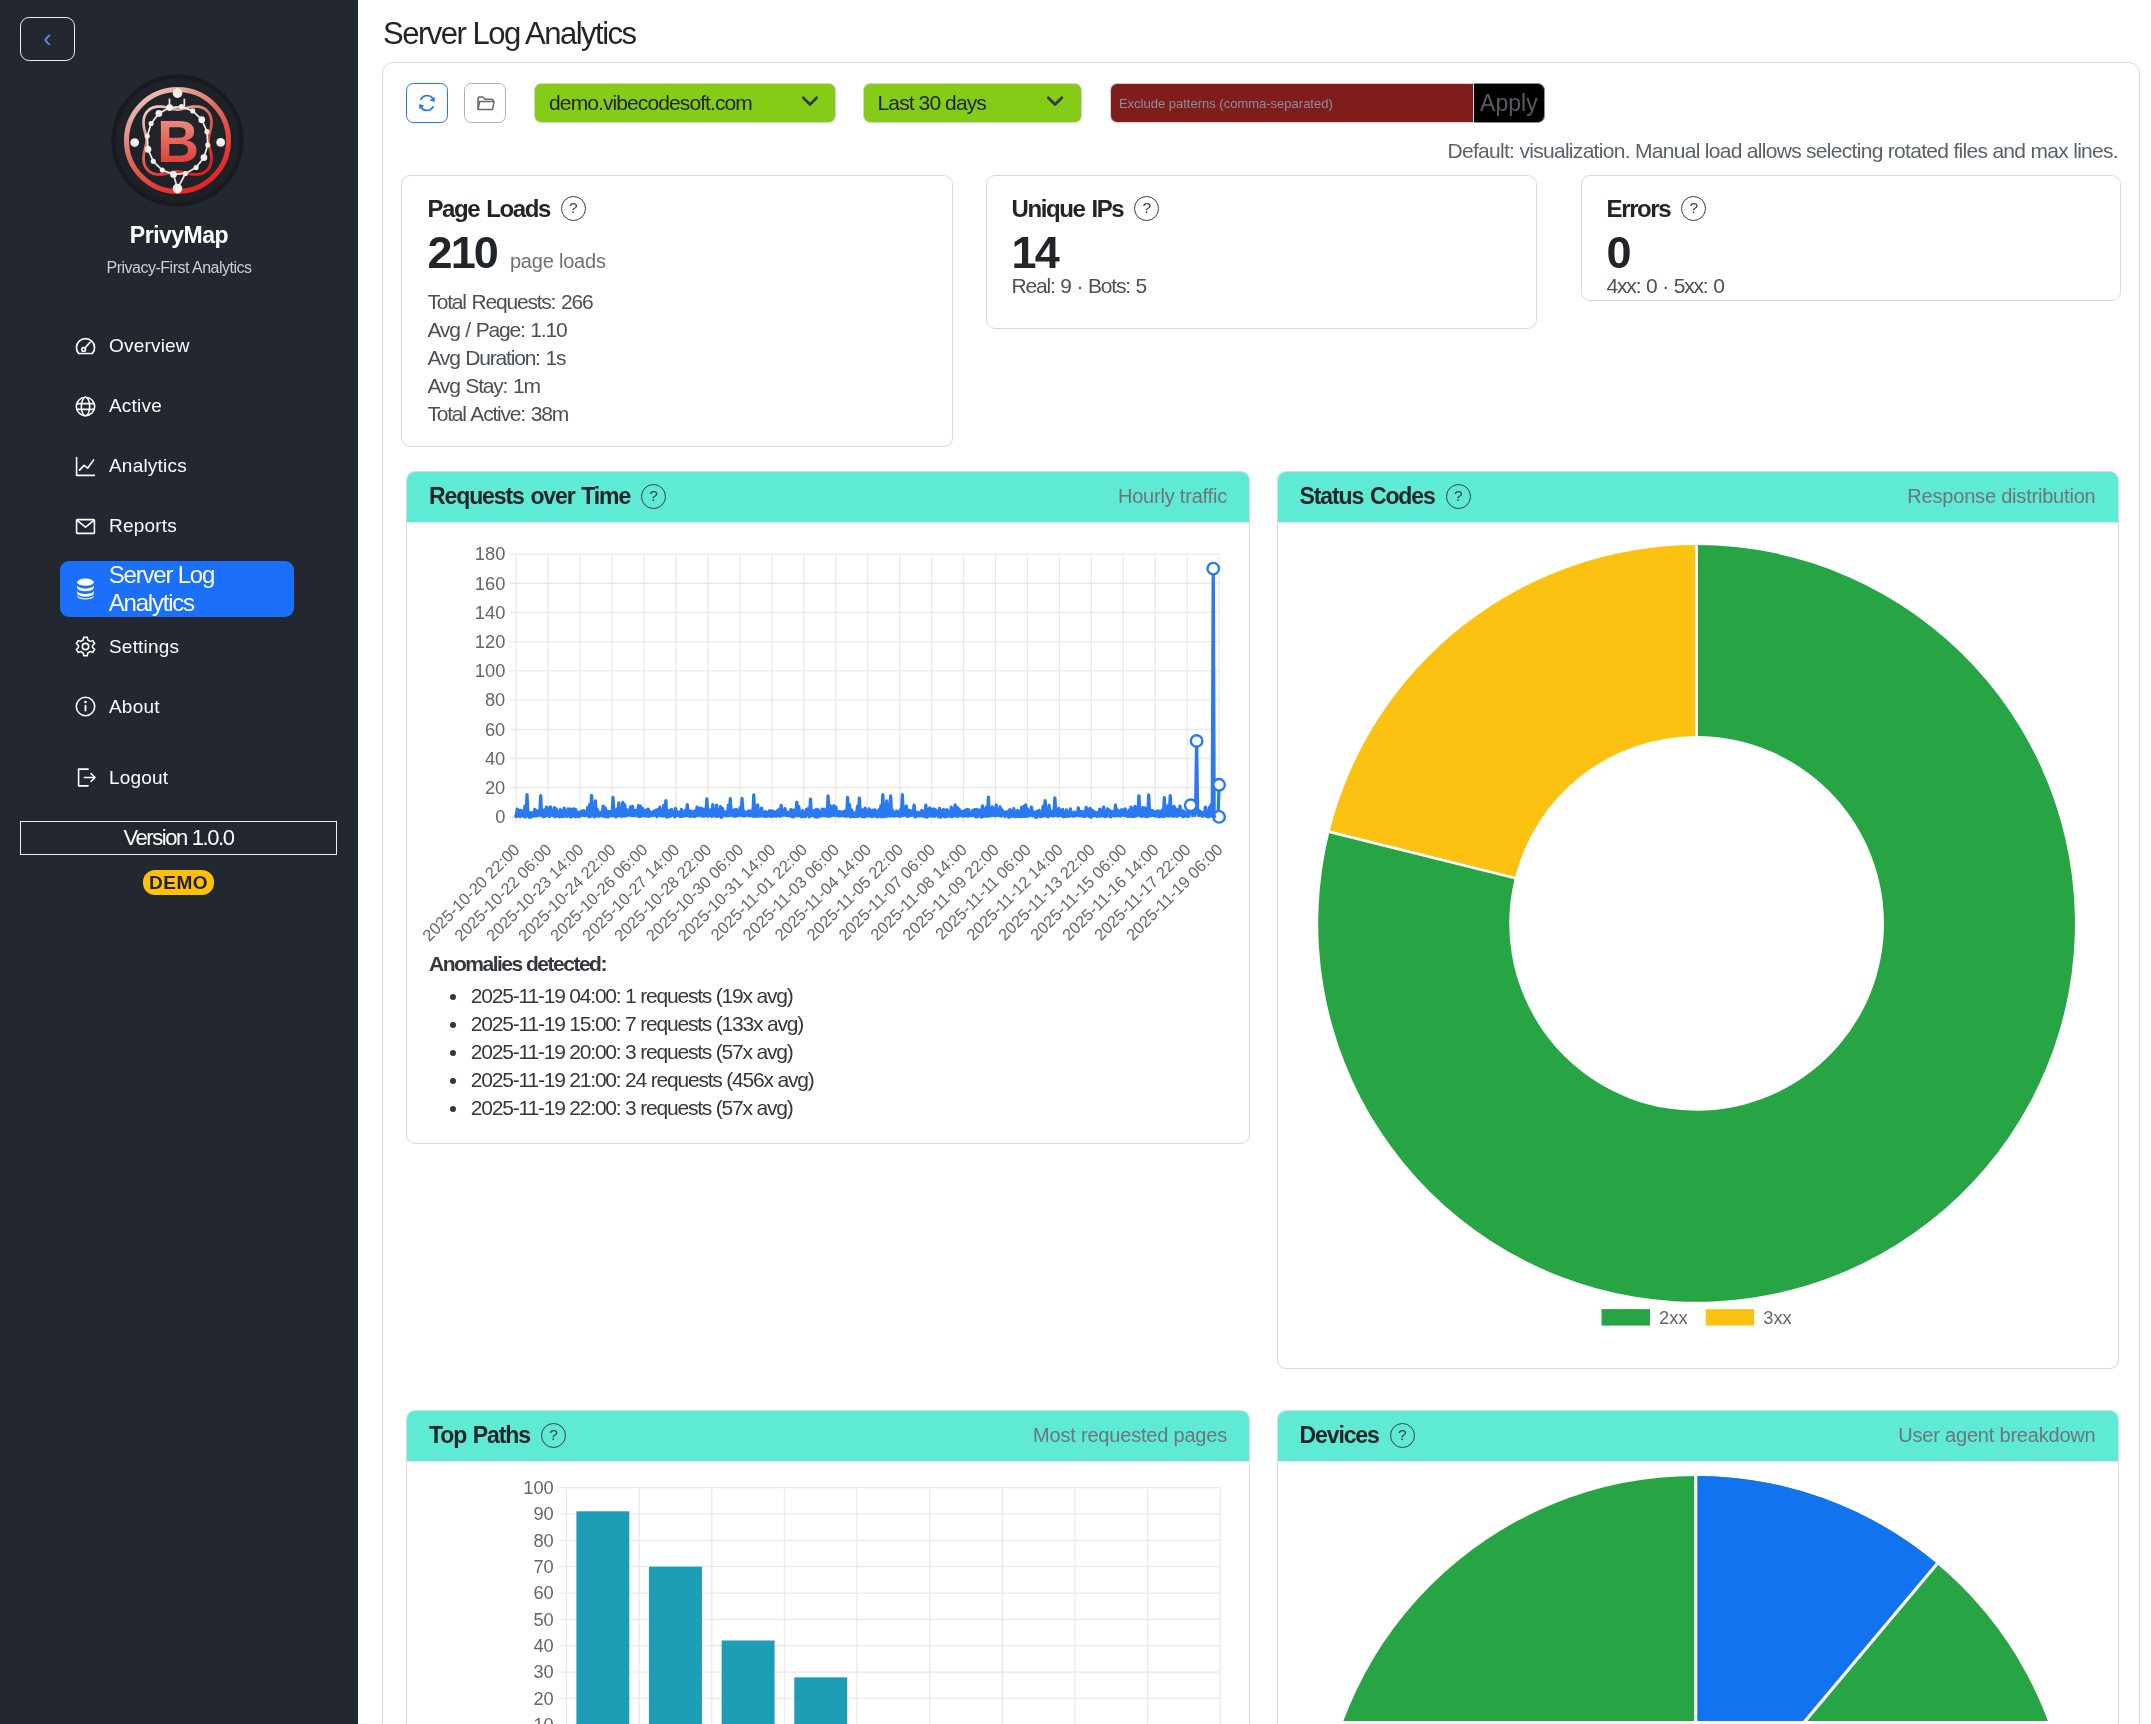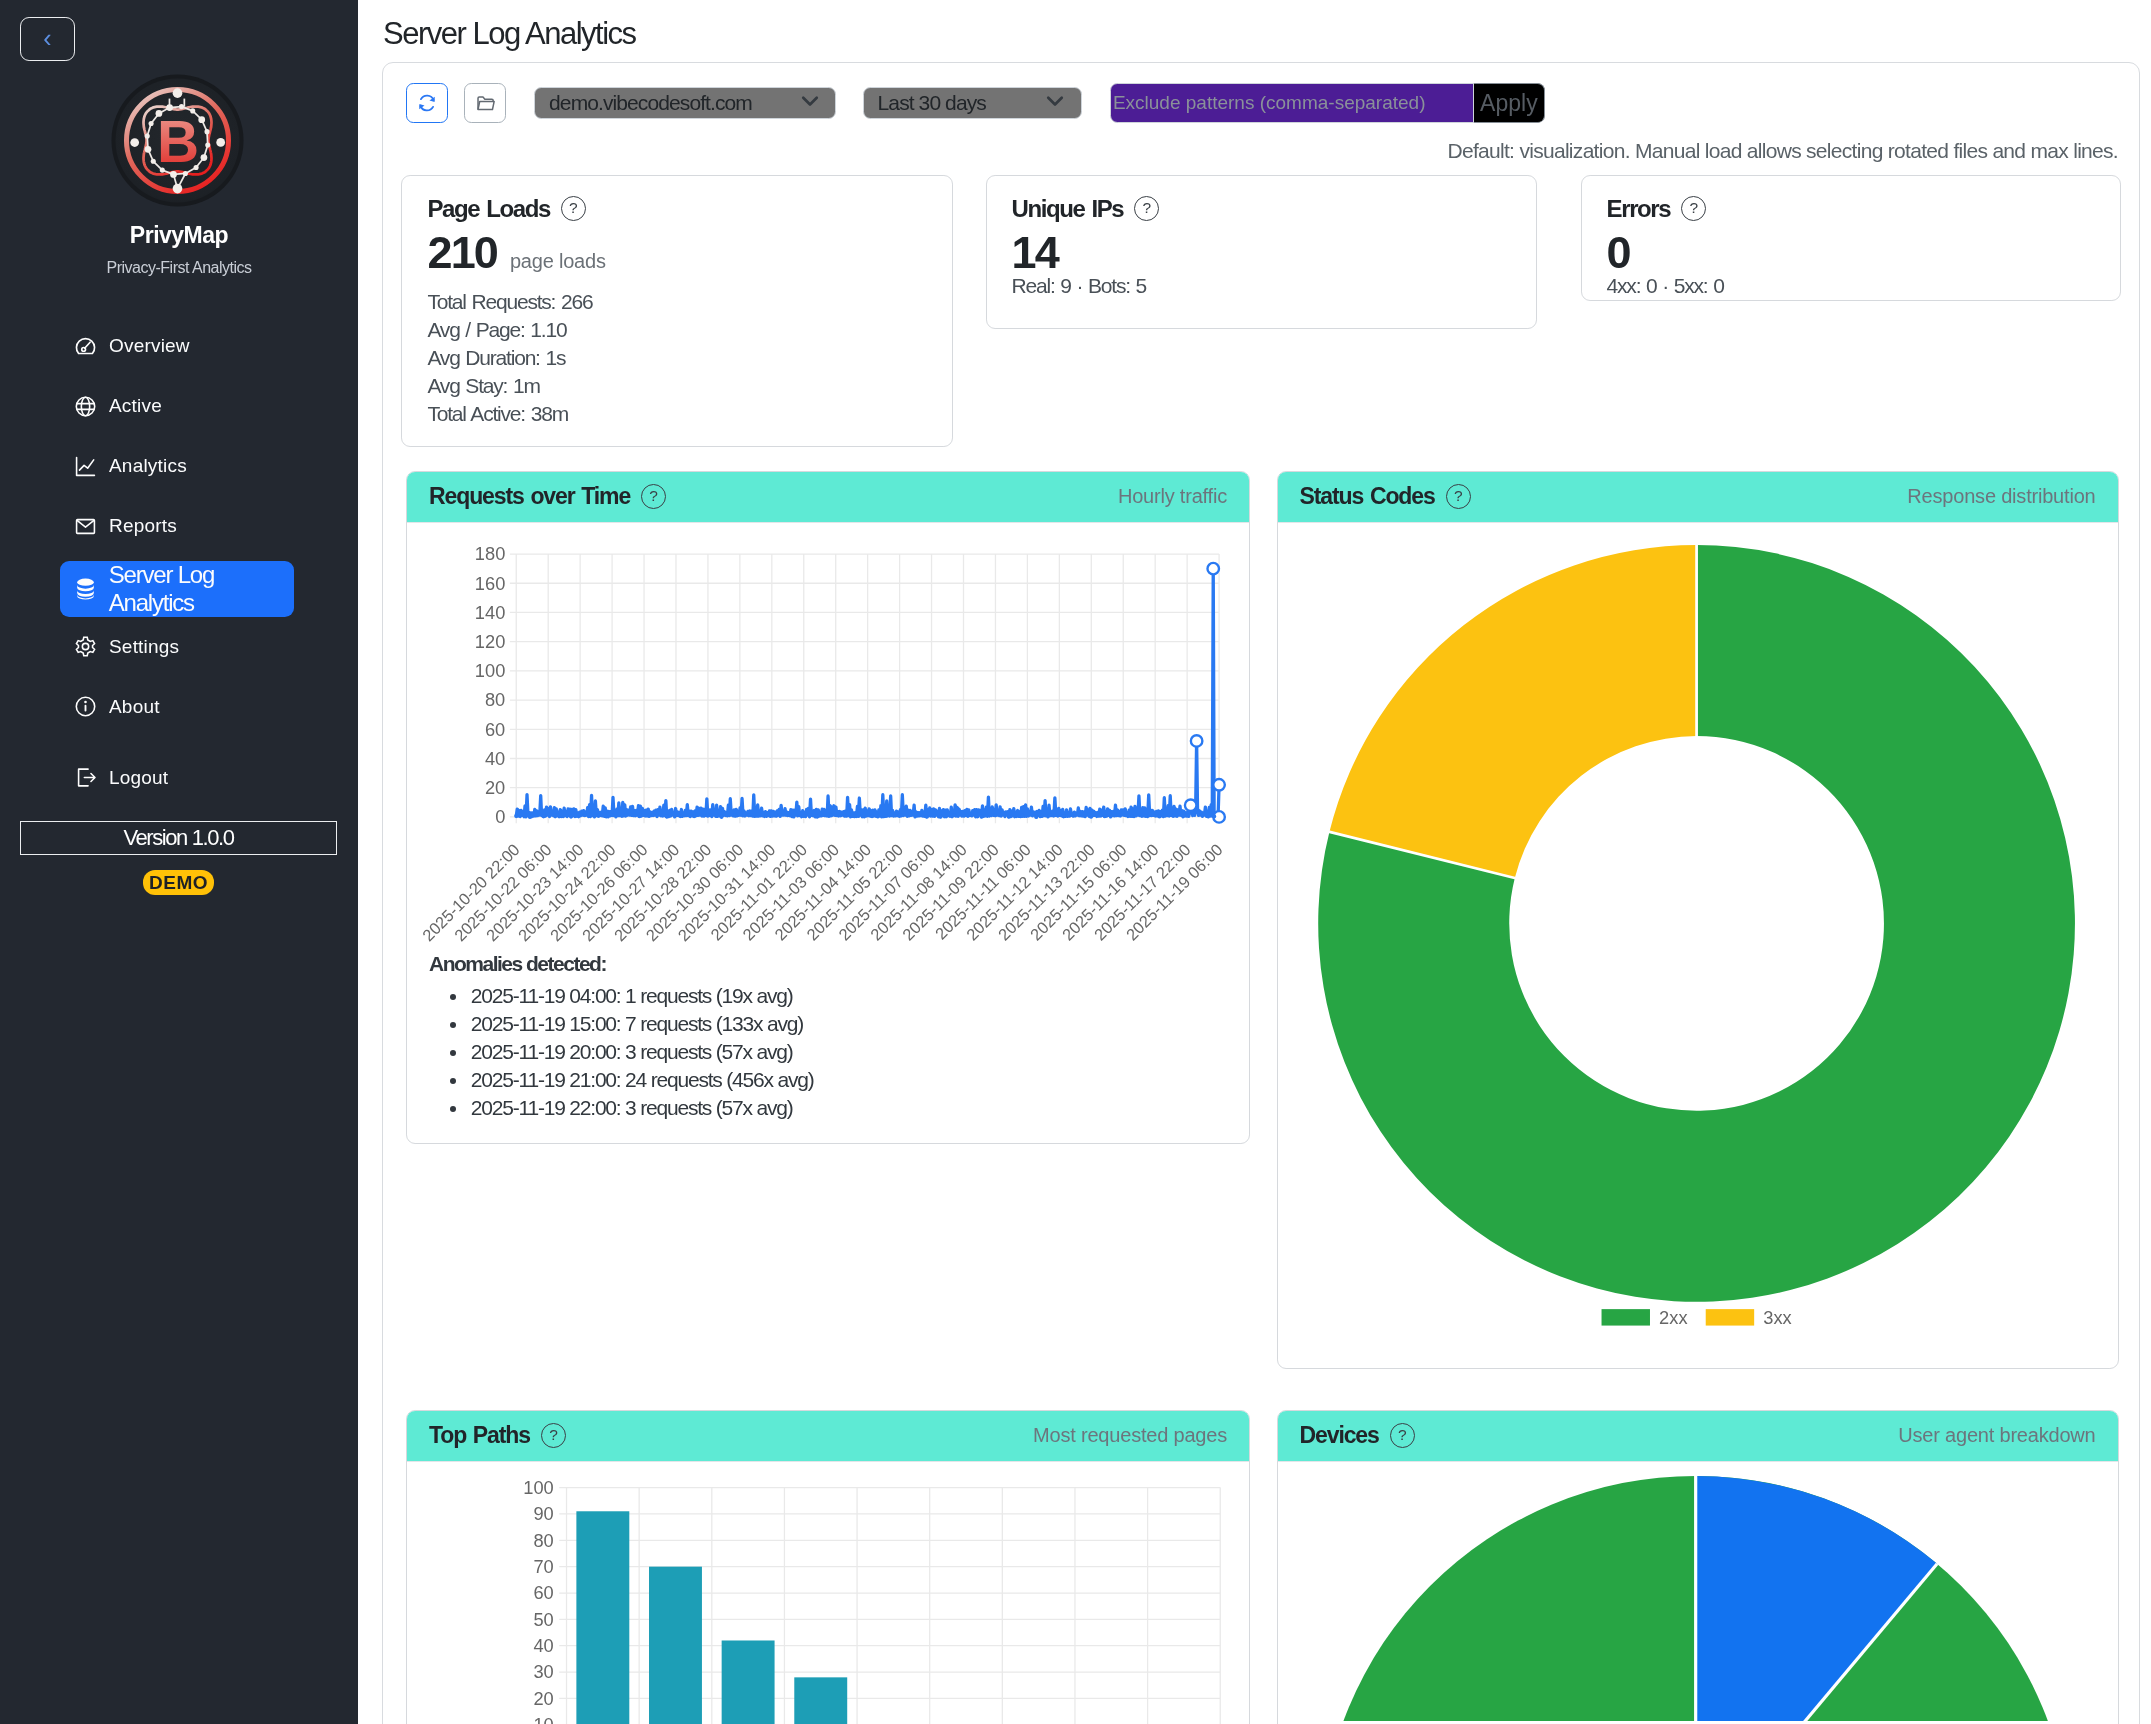--- a/index.html
+++ b/index.html
@@ -20,23 +20,23 @@
 .version { position:absolute; left:20px; top:821px; width:317px; height:34px; border:1.4px solid #eceef0; text-align:center; font-size:22px; color:#fff; line-height:32px; letter-spacing:-1.4px; }
 .demo { position:absolute; left:143px; top:870px; width:71px; height:25px; background:#ffc107; color:#1d2126; border-radius:12px; font-weight:bold; font-size:19px; text-align:center; line-height:25.6px; letter-spacing:0.5px; }
 
 .main { position:absolute; left:358px; top:0; width:1794px; }
 h1 { font-size:31px; font-weight:normal; color:#212529; padding:15.5px 0 0 25px; letter-spacing:-1.5px; }
 .panel { position:absolute; left:24px; top:62px; width:1758px; height:1754px; border:1.4px solid #d8dbdf; border-radius:11px; padding:20px 21px 0 23px; }
 
 .toolbar { display:flex; align-items:center; height:40px; }
 .tbtn { width:42px; height:40px; border:1.4px solid #a9b2ba; border-radius:7.3px; background:#fff; display:flex; align-items:center; justify-content:center; }
 .tbtn.blue { border-color:#2176f5; }
-.sel { height:32px; border:1.4px solid #ced4da; border-radius:7.3px; background:#737373; font-size:21px; letter-spacing:-0.9px; color:#212529; display:flex; align-items:center; padding:0 13.7px; white-space:nowrap; }
+.sel { height:40px; border:1.4px solid #ced4da; border-radius:7.3px; background:#84cc16; font-size:21px; letter-spacing:-0.9px; color:#212529; display:flex; align-items:center; padding:0 13.7px; white-space:nowrap; }
 .sel .chev { margin-left:auto; }
-.inp { height:40px; border:1.4px solid #ced4da; border-radius:7.3px 0 0 7.3px; background:#4c1d95; font-size:19px; letter-spacing:0; color:#8a9199; display:flex; align-items:center; padding:0 2px; white-space:nowrap; }
+.inp { height:40px; border:1.4px solid #ced4da; border-radius:7.3px 0 0 7.3px; background:#7f1d1d; font-size:13px; letter-spacing:0; color:#8a9199; display:flex; align-items:center; padding:0 8px; white-space:nowrap; }
 .apply { height:40px; border:1.4px solid #8d959d; border-left:none; border-radius:0 7.3px 7.3px 0; background:#000000; font-size:23px; color:#565c63; display:flex; align-items:center; justify-content:center; width:71px; border-color:#868e96; }
 .hint { margin-top:16.4px; text-align:right; font-size:21px; letter-spacing:-0.7px; color:#5a6268; height:25.6px; }
 
 .cards { margin-top:10px; display:grid; grid-template-columns:1fr 1fr 1fr; gap:33px; align-items:start; margin-left:-4.6px; margin-right:-2.7px; }
 .card { border:1.4px solid #d6d9dd; border-radius:9.1px; padding:19px 25px; }
 .card h3 { font-size:24px; font-weight:bold; color:#212529; display:flex; align-items:center; letter-spacing:-1.4px; word-spacing:1.8px; }
 .bignum-row { margin-top:6.9px; display:flex; align-items:baseline; line-height:45px; }
 .bignum { font-size:45px; font-weight:bold; color:#212529; letter-spacing:-1.8px; }
 .bigsub { font-size:20px; color:#6b7177; margin-left:12.8px; letter-spacing:-0.2px; }
 .stat-list { margin-top:4.6px; font-size:21px; color:#495057; line-height:28px; letter-spacing:-1.2px; word-spacing:1.1px; }

